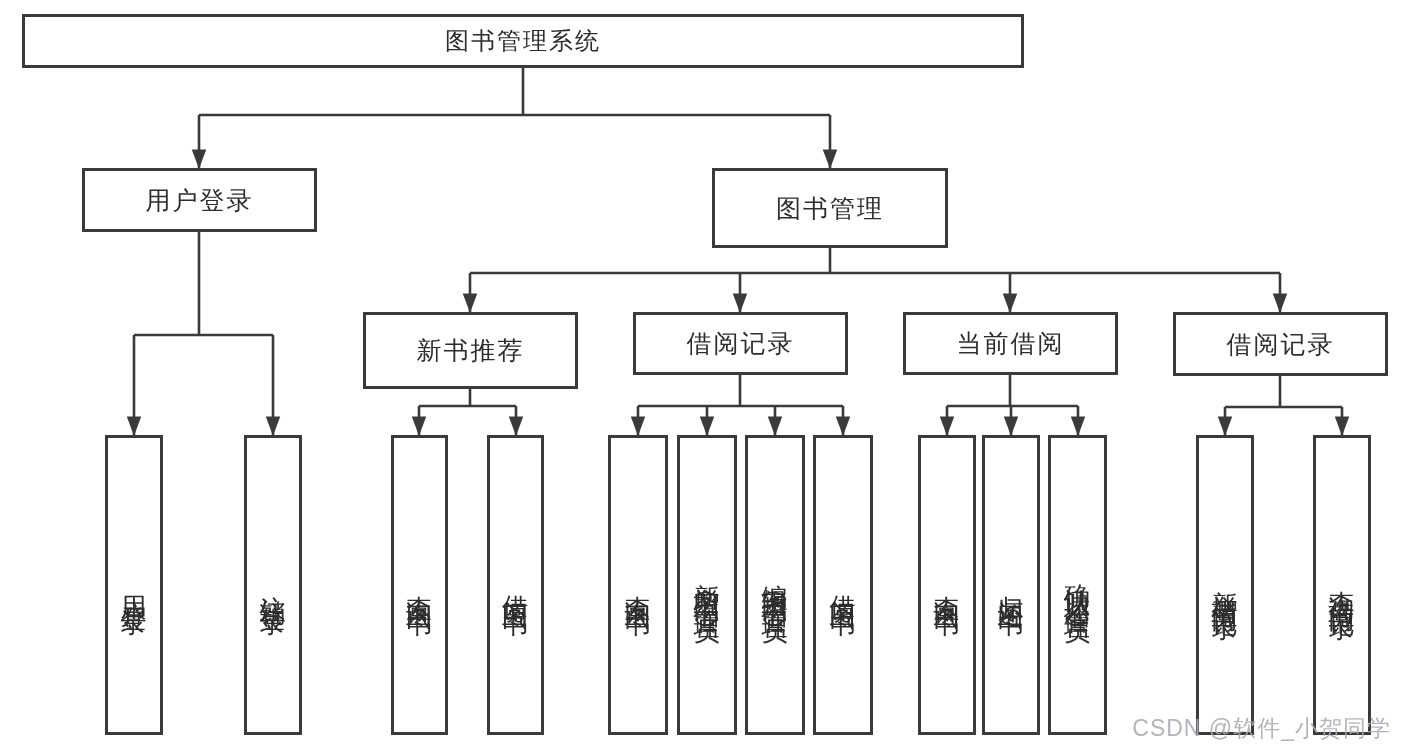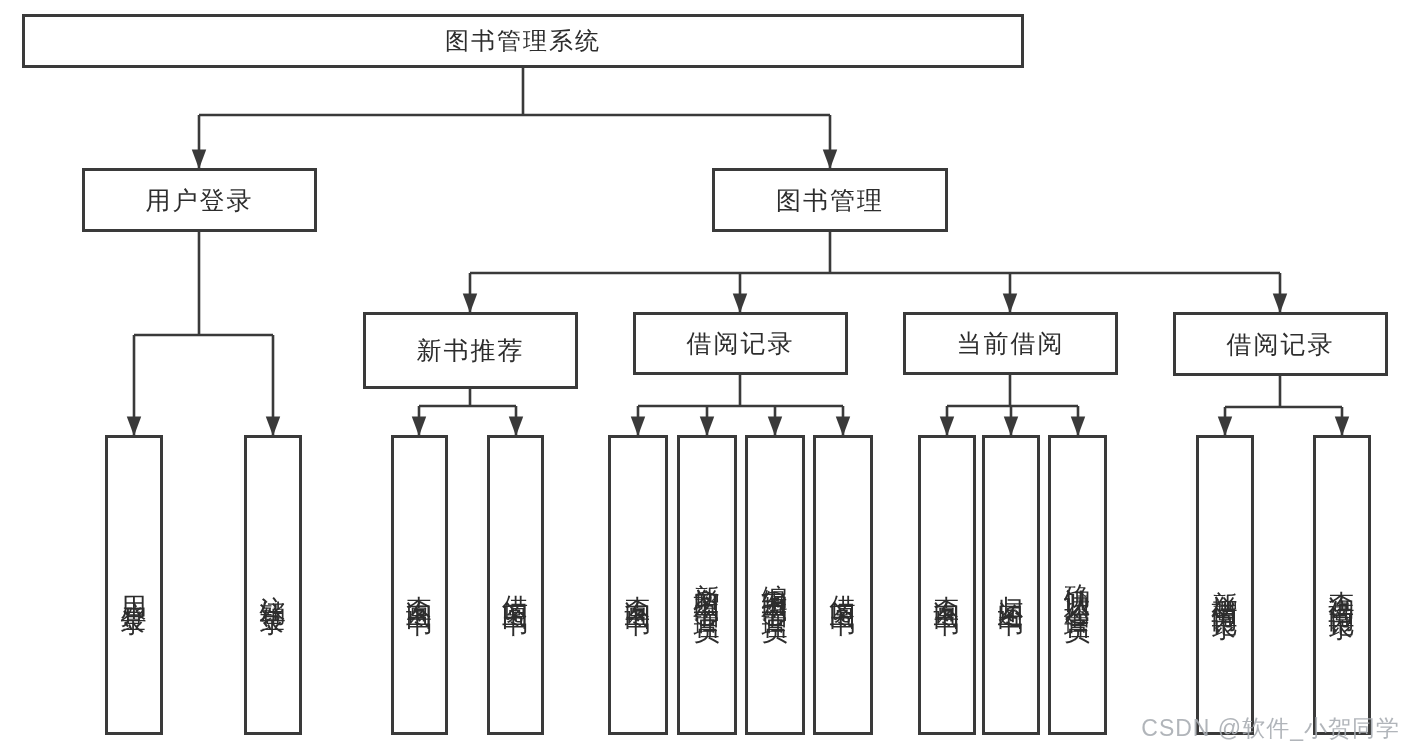--- a/index.html
+++ b/index.html
@@ -45,21 +45,21 @@
   .node.leaf {
     font-size: 26px;
   }
   .node.leaf span {
     writing-mode: vertical-rl;
     letter-spacing: 5px;
     line-height: 1;
   }
   .watermark {
     position: absolute;
-    right: 5px;
+    right: 14px;
     top: 713px;
     font-size: 23px;
     letter-spacing: 1px;
     color: rgba(168, 173, 179, 0.9);
     z-index: 5;
     white-space: nowrap;
   }
 </style>
 </head>
 <body>
@@ -109,21 +109,21 @@
     </g>
   </svg>
 
   <div class="node title" style="left:22px; top:14px; width:1002px; height:54px;">
     <span>图书管理系统</span>
   </div>
 
   <div class="node branch" style="left:82px; top:168px; width:235px; height:64px;">
     <span>用户登录</span>
   </div>
-  <div class="node branch" style="left:712px; top:168px; width:236px; height:64px;font-family:Liberation Mono, monospace;">
+  <div class="node branch" style="left:712px; top:168px; width:236px; height:80px;font-family:Liberation Mono, monospace;">
     <span>图书管理</span>
   </div>
 
   <div class="node branch" style="left:363px; top:312px; width:215px; height:77px;">
     <span>新书推荐</span>
   </div>
   <div class="node branch" style="left:633px; top:312px; width:215px; height:63px;">
     <span>借阅记录</span>
   </div>
   <div class="node branch" style="left:1173px; top:312px; width:215px; height:64px;">

